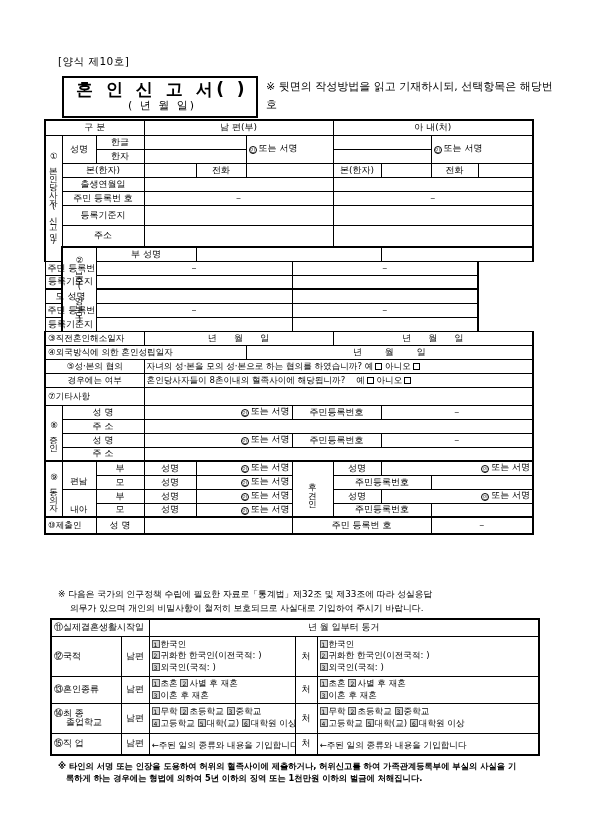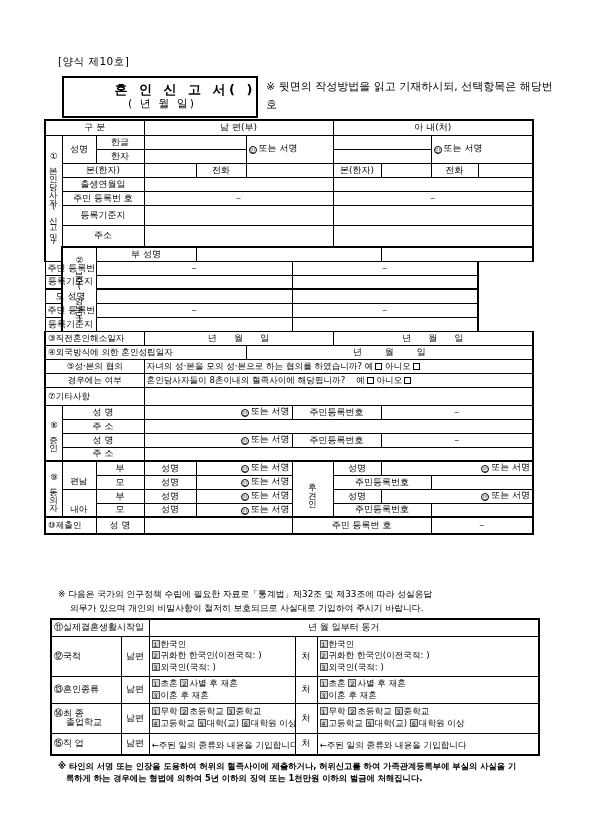--- a/index.html
+++ b/index.html
@@ -25,23 +25,23 @@
 
   
   .title-wrap {
     position: absolute; left: 62px; top: 76px;
     width: 196px; height: 42px;
     border: 2px solid #000;
     display: flex; flex-direction: column;
     justify-content: center;
   }
   .title-main {
-    font-size: 13px; font-weight: bold;
-    letter-spacing: 3.5px; text-align: right;
-    line-height: 1.05; padding-left: 0;
+    font-size: 17px; font-weight: bold;
+    letter-spacing: 3.5px; text-align: left;
+    line-height: 1.05; padding-left: 12px;
   }
   .title-sub {
     font-size: 11px; letter-spacing: 2px;
     text-align: center; line-height: 1.15; margin-top: 1px;
     padding-left: 4px;
   }
   .notice-top {
     position: absolute; left: 266px; top: 78px; width: 290px;
     font-size: 11px; line-height: 1.65;
   }

